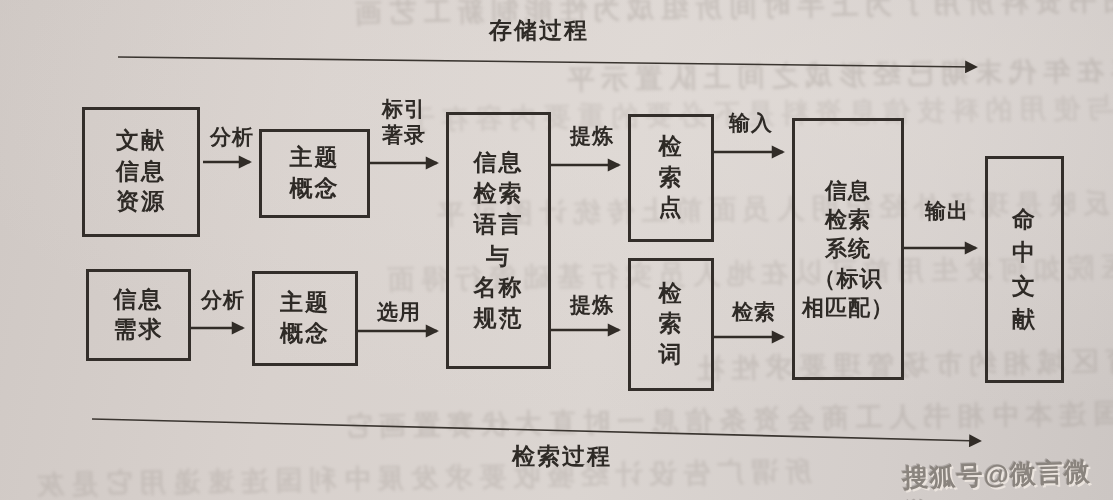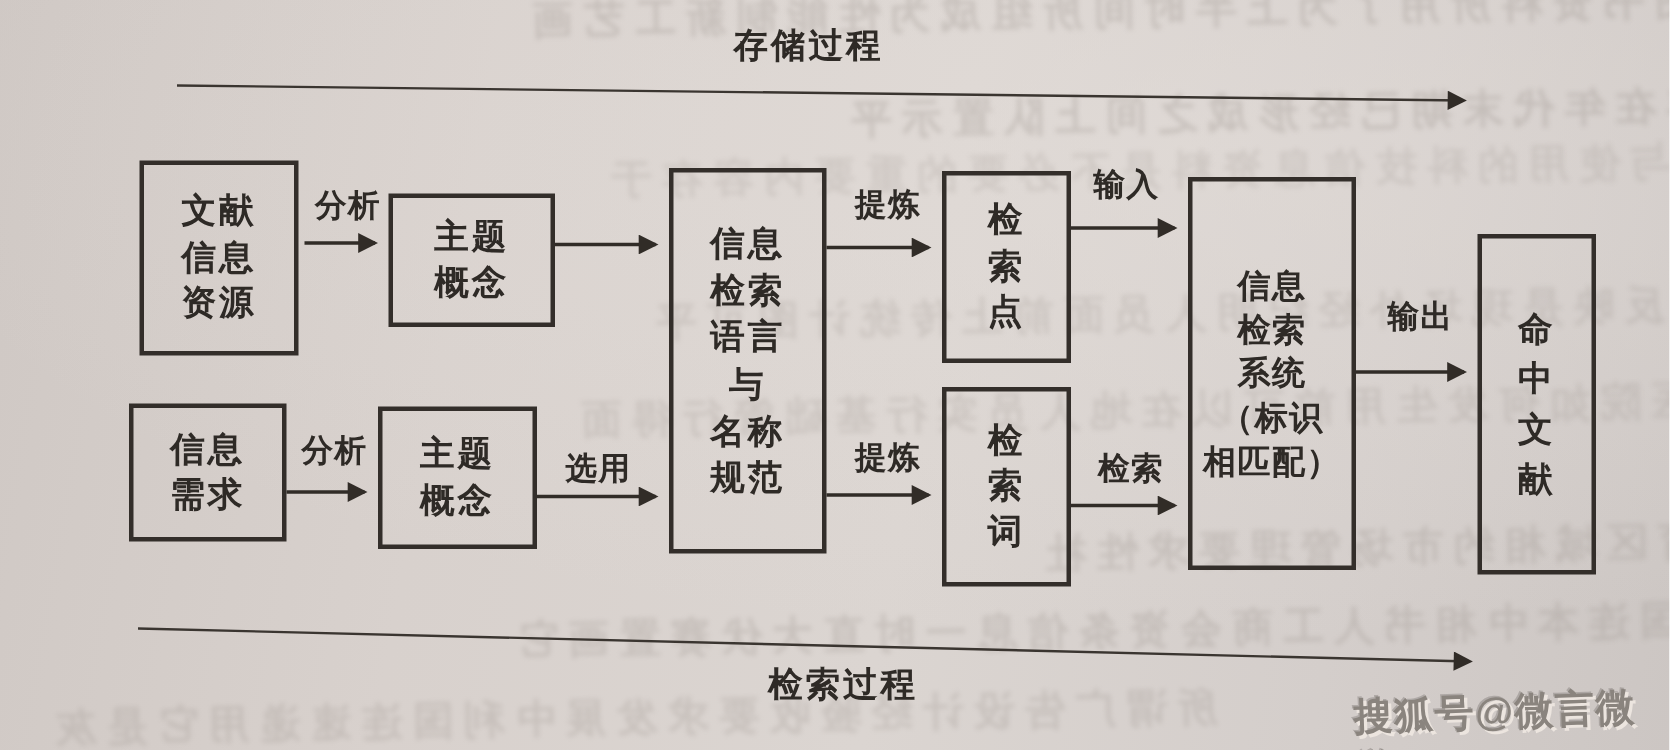--- a/index.html
+++ b/index.html
@@ -100,21 +100,21 @@
 
     <line x1="191" y1="328" x2="243" y2="328" stroke="#312c27" stroke-width="2.4" marker-end="url(#ahSmall)"></line>
     <line x1="358" y1="331" x2="437" y2="331" stroke="#312c27" stroke-width="2.4" marker-end="url(#ahSmall)"></line>
     <line x1="551" y1="330" x2="619" y2="330" stroke="#312c27" stroke-width="2.4" marker-end="url(#ahSmall)"></line>
     <line x1="714" y1="337" x2="783" y2="337" stroke="#312c27" stroke-width="2.4" marker-end="url(#ahSmall)"></line>
   </svg>
 
   <div class="lbl proc-lbl" style="left:500px;top:443px;width:124px;">检索过程</div>
   <div class="lbl proc-lbl" style="left:477px;top:17px;width:124px;">存储过程</div>
 
-  <div class="diagram-box" style="left:93px;top:107px;width:106px;height:130px;">
+  <div class="diagram-box" style="left:82px;top:107px;width:118px;height:130px;">
     <span class="bl">文献
 信息
 资源</span>
   </div>
   <div class="diagram-box" style="left:259px;top:129px;width:111px;height:89px;">
     <span class="bl">主题
 概念</span>
   </div>
   <div class="diagram-box" style="left:446px;top:112px;width:105px;height:257px;">
     <span class="bl" style="line-height:1.35;">信息
@@ -150,20 +150,22 @@
   <div class="diagram-box" style="left:86px;top:269px;width:105px;height:92px;">
     <span class="bl">信息
 需求</span>
   </div>
   <div class="diagram-box" style="left:252px;top:271px;width:106px;height:95px;">
     <span class="bl">主题
 概念</span>
   </div>
 
   <div class="lbl" style="left:206px;top:124px;width:52px;">分析</div>
+  <div class="lbl" style="left:376px;top:96px;width:56px;">标引
+著录</div>
   <div class="lbl" style="left:565px;top:123px;width:54px;">提炼</div>
   <div class="lbl" style="left:725px;top:110px;width:52px;">输入</div>
   <div class="lbl" style="left:919px;top:198px;width:56px;">输出</div>
   <div class="lbl" style="left:197px;top:287px;width:52px;">分析</div>
   <div class="lbl" style="left:372px;top:289px;width:54px;margin-top:10px;">选用</div>
   <div class="lbl" style="left:565px;top:292px;width:54px;">提炼</div>
   <div class="lbl" style="left:726px;top:299px;width:56px;">检索</div>
 
   <div class="watermark">搜狐号@微言微学</div>
 

